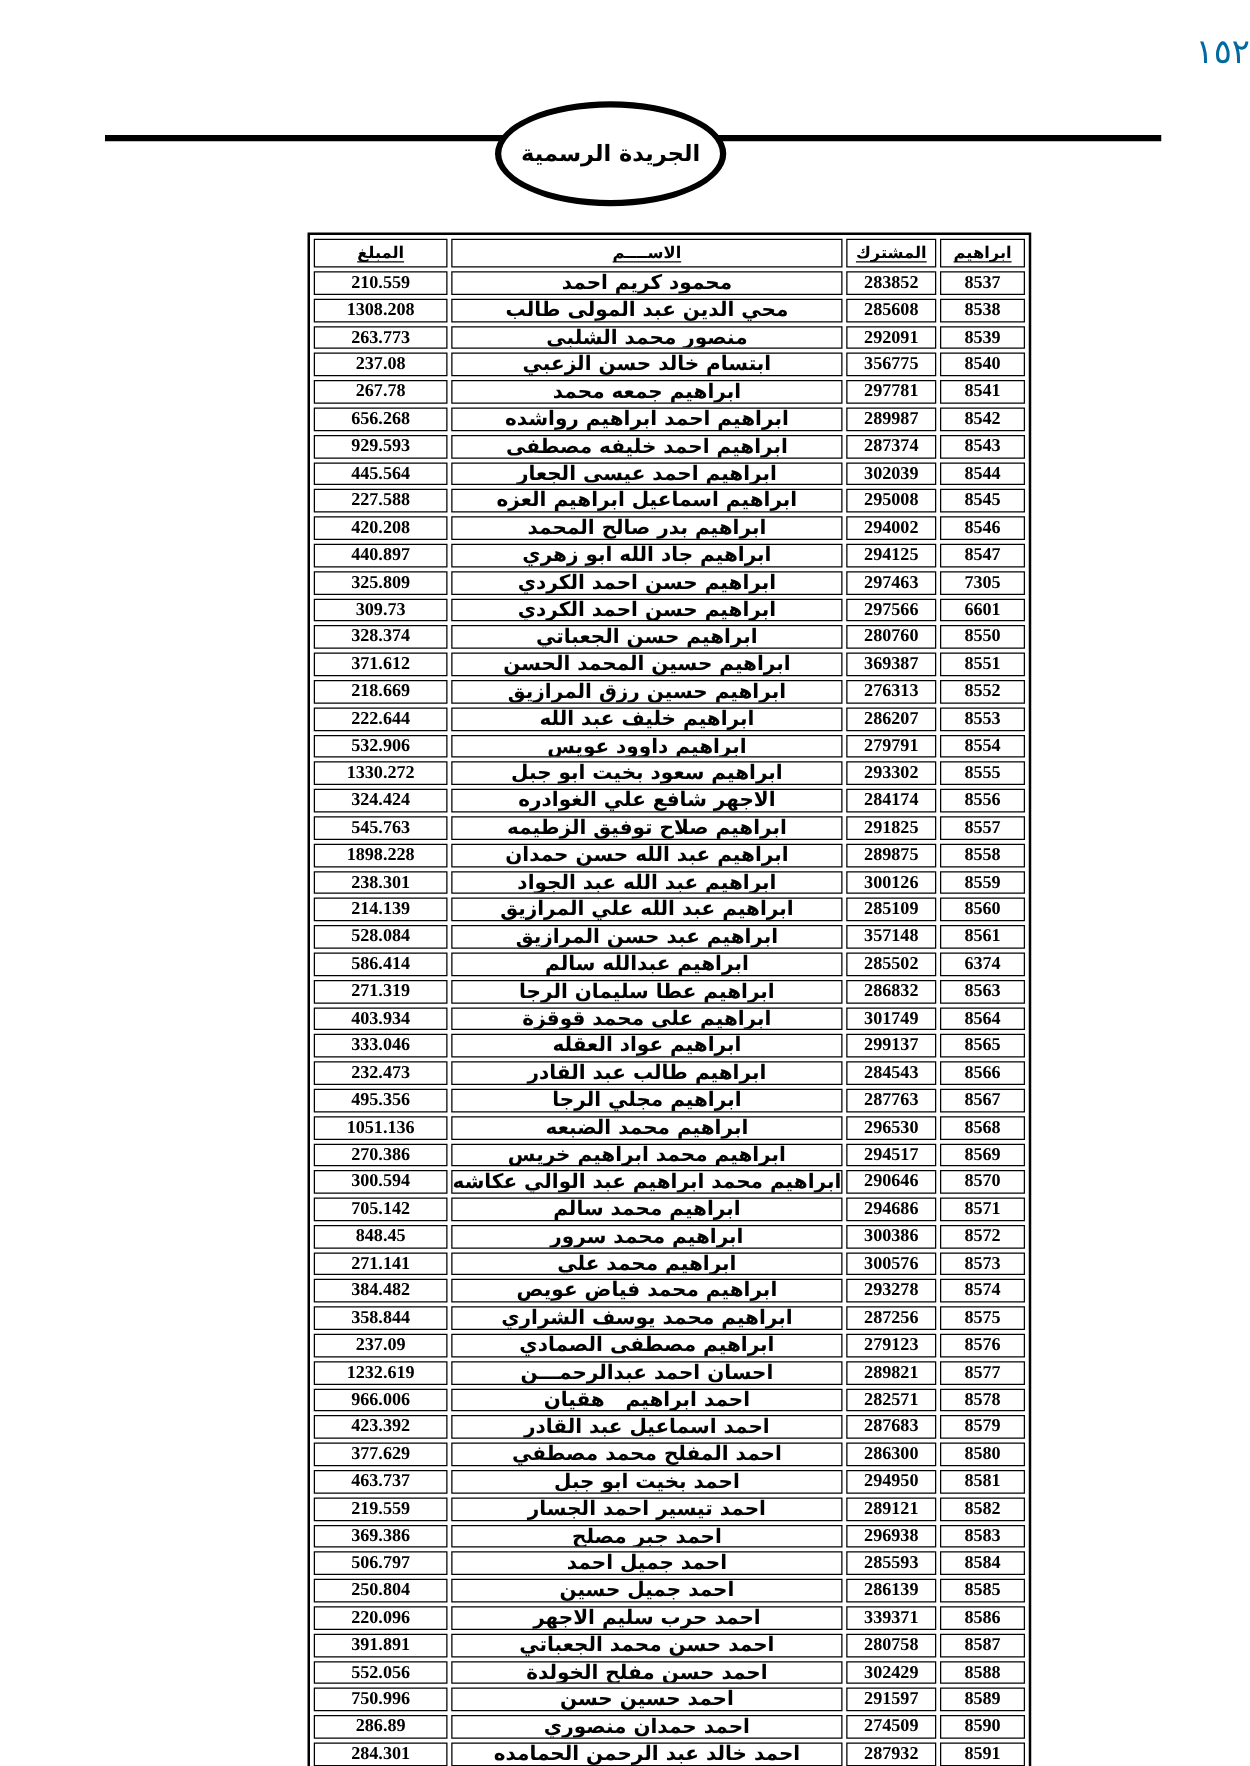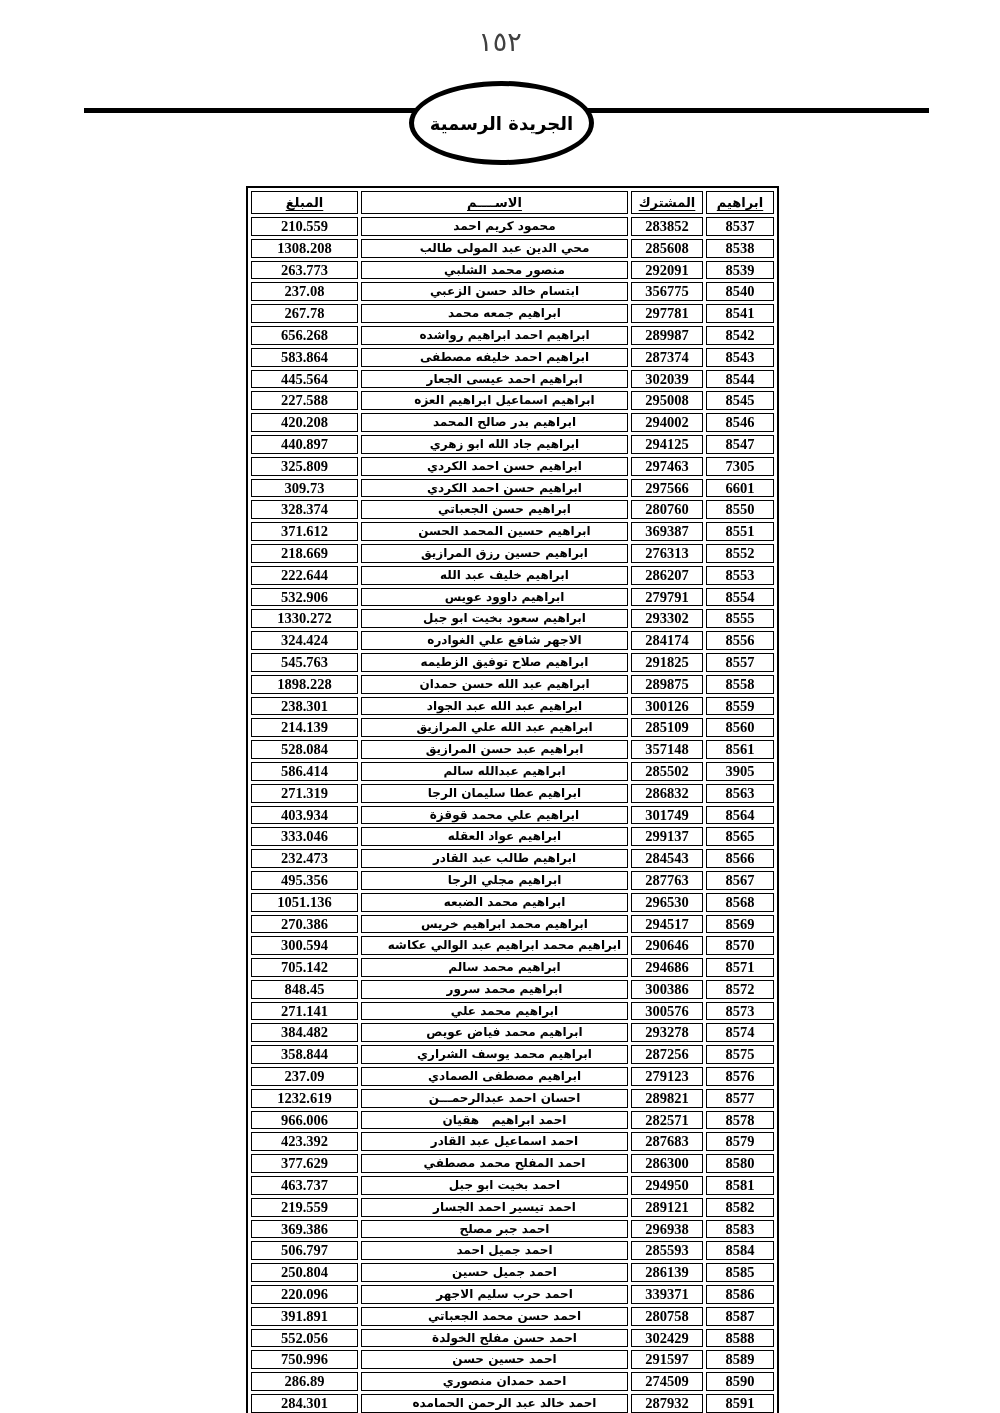--- a/index.html
+++ b/index.html
@@ -1,30 +1,30 @@
 <!DOCTYPE html>
 <html lang="ar"><head>
 <meta charset="utf-8">
 <style>
   html,body{margin:0;padding:0;background:#ffffff;}
   .page{position:relative;width:1000px;height:1413px;background:#ffffff;overflow:hidden;color:#000;}
 
   .page-number{
     position:absolute;top:26px;left:0;width:1000px;height:40px;
-    text-align:center;font-family:"DejaVu Sans",sans-serif;
-    font-size:27px;font-weight:400;letter-spacing:2px;color:#404040;
+    text-align:right;font-family:"DejaVu Sans",sans-serif;
+    font-size:27px;font-weight:400;letter-spacing:2px;color:#0369a1;
   }
 
   .header-rule{
     position:absolute;top:108px;left:84px;width:845px;height:5px;
     background:#000;
   }
 
   .title-oval{
-    position:absolute;top:81px;left:409px;width:185px;height:84px;
+    position:absolute;top:81px;left:396px;width:185px;height:84px;
     background:#fff;border:5px solid #000;border-radius:50%;
     box-sizing:border-box;display:flex;align-items:center;justify-content:center;
     z-index:2;
   }
   .title-oval .title-text{
     font-family:"DejaVu Sans",sans-serif;font-size:18px;font-weight:700;
     white-space:nowrap;color:#000;
   }
 
   .table-wrap{
@@ -47,21 +47,21 @@
   }
   .subscribers td{height:16.8px;line-height:16.8px;}
   .c-serial{width:66px;}
   .c-subscriber{width:70px;}
   .c-name{width:245px;}
   .c-amount{width:105px;}
   td.c-serial,td.c-subscriber,td.c-amount{
     font-family:"Liberation Serif",serif;font-size:14.5px;font-weight:700;
   }
   td.c-name{
-    font-family:"DejaVu Sans",sans-serif;font-size:12px;font-weight:700;padding-left:20px;
+    font-family:"DejaVu Sans",sans-serif;font-size:16px;font-weight:700;
   }
 </style>
 </head>
 <body>
 
 <div class="page">
 
   <div class="page-number">١٥٢</div>
 
   <div class="header-rule"></div>
@@ -114,21 +114,21 @@
           <tr>
             <td class="c-serial">8542</td>
             <td class="c-subscriber">289987</td>
             <td class="c-name">ابراهيم احمد ابراهيم رواشده</td>
             <td class="c-amount">656.268</td>
           </tr>
           <tr>
             <td class="c-serial">8543</td>
             <td class="c-subscriber">287374</td>
             <td class="c-name">ابراهيم احمد خليفه مصطفى</td>
-            <td class="c-amount">583.864</td>
+            <td class="c-amount">929.593</td>
           </tr>
           <tr>
             <td class="c-serial">8544</td>
             <td class="c-subscriber">302039</td>
             <td class="c-name">ابراهيم احمد عيسى الجعار</td>
             <td class="c-amount">445.564</td>
           </tr>
           <tr>
             <td class="c-serial">8545</td>
             <td class="c-subscriber">295008</td>
@@ -225,21 +225,21 @@
             <td class="c-name">ابراهيم عبد الله علي المرازيق</td>
             <td class="c-amount">214.139</td>
           </tr>
           <tr>
             <td class="c-serial">8561</td>
             <td class="c-subscriber">357148</td>
             <td class="c-name">ابراهيم عبد حسن المرازيق</td>
             <td class="c-amount">528.084</td>
           </tr>
           <tr>
-            <td class="c-serial">3905</td>
+            <td class="c-serial">6374</td>
             <td class="c-subscriber">285502</td>
             <td class="c-name">ابراهيم عبدالله سالم</td>
             <td class="c-amount">586.414</td>
           </tr>
           <tr>
             <td class="c-serial">8563</td>
             <td class="c-subscriber">286832</td>
             <td class="c-name">ابراهيم عطا سليمان الرجا</td>
             <td class="c-amount">271.319</td>
           </tr>

